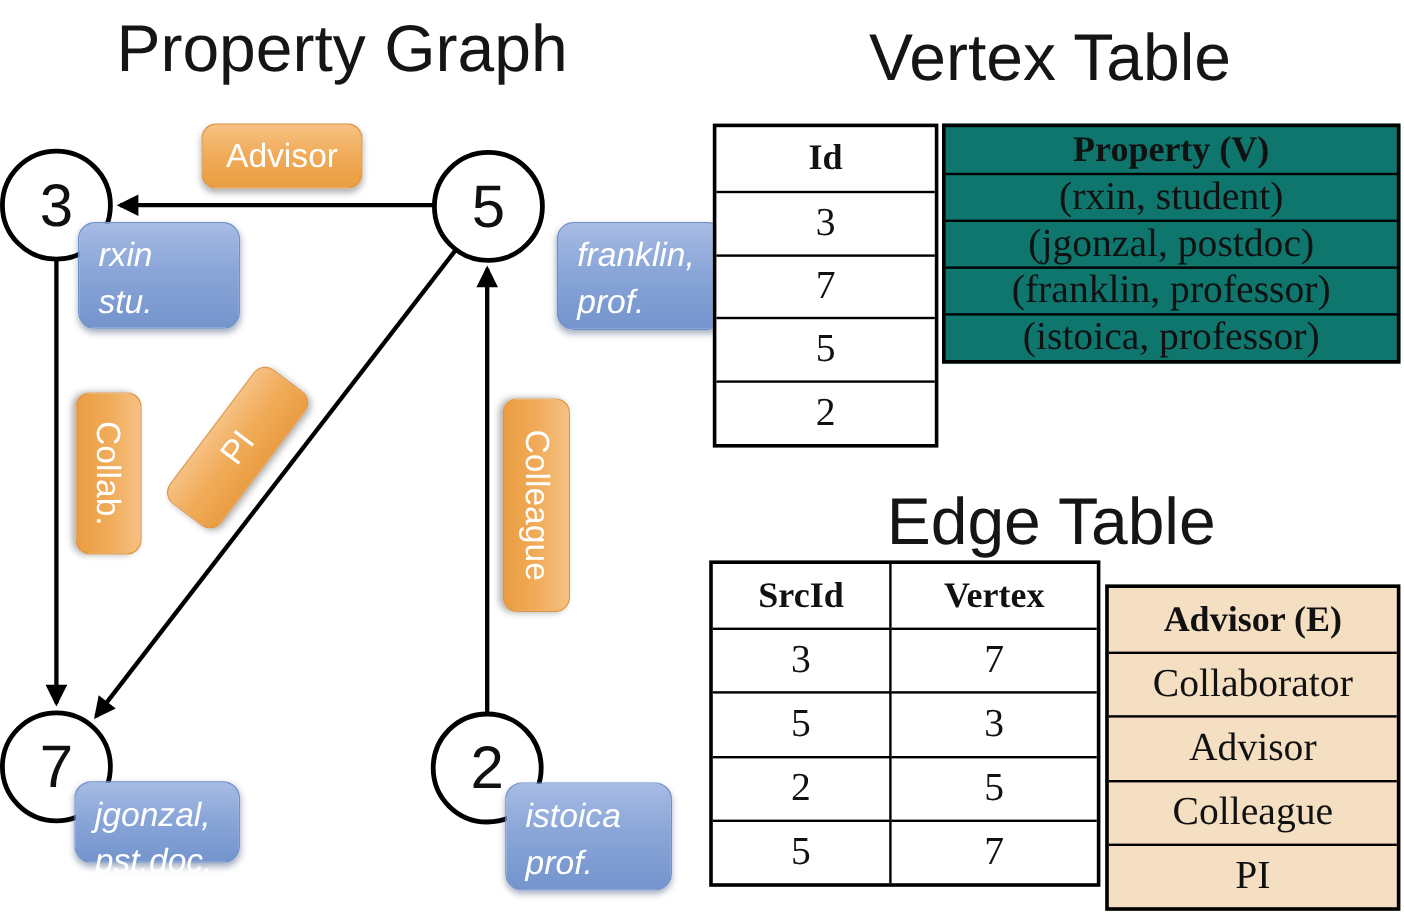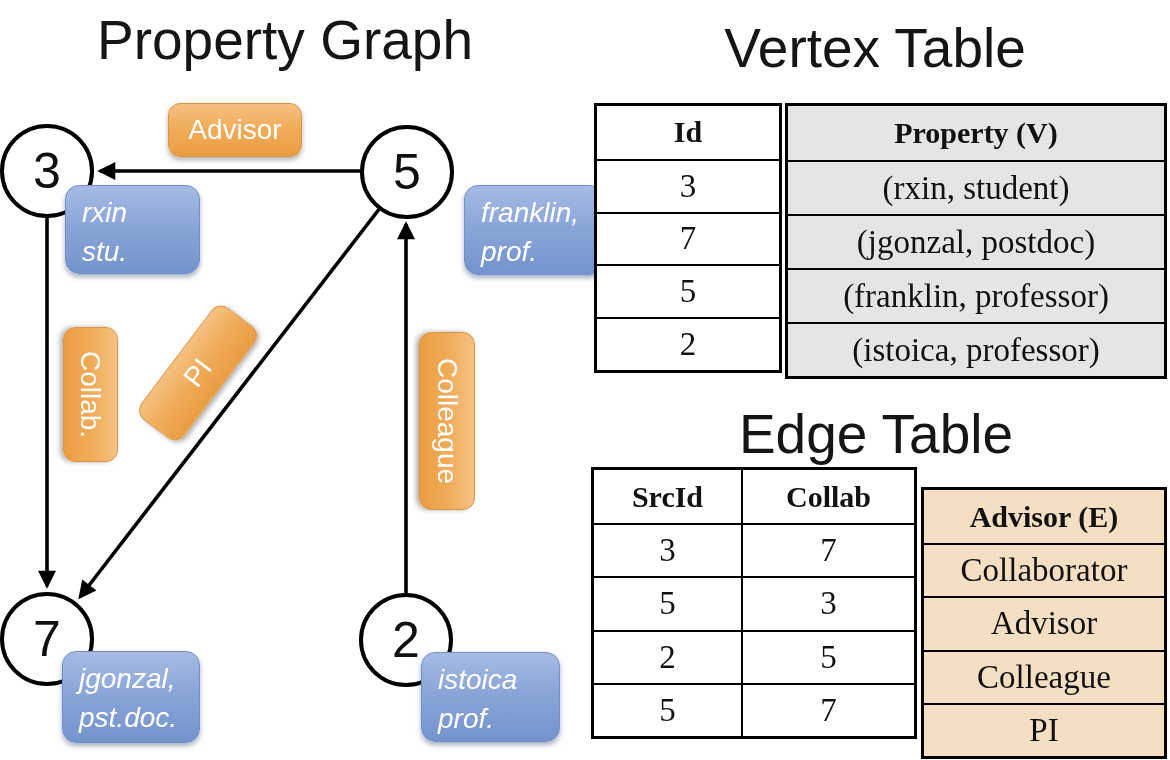--- a/index.html
+++ b/index.html
@@ -85,21 +85,21 @@
   <div class="node-digit" style="left:361px;top:595px;">2</div>
 
   <div class="pbox" style="left:65px;top:185px;width:135px;height:89px;">
     <div>rxin</div>
     <div>stu.</div>
   </div>
   <div class="pbox" style="left:420px;top:185px;width:140px;height:90px;margin-left:44px;">
     <div>franklin,</div>
     <div>prof.</div>
   </div>
-  <div class="pbox" style="left:62px;top:651px;width:138px;height:92px;">
+  <div class="pbox" style="left:62px;top:651px;width:138px;height:68px;">
     <div>jgonzal,</div>
     <div>pst.doc.</div>
   </div>
   <div class="pbox" style="left:421px;top:652px;width:139px;height:90px;">
     <div>istoica</div>
     <div>prof.</div>
   </div>
 
   <div class="ebox" style="left:168px;top:103px;width:134px;height:54px;">Advisor</div>
   <div class="ebox rot90" style="left:23px;top:367px;width:135px;height:55px;">Collab.</div>
@@ -107,31 +107,31 @@
   <div class="ebox rot90" style="left:358px;top:393px;width:178px;height:56px;">Colleague</div>
 
   <div class="subtable" style="left:594px;top:103px;width:188px;height:270px;grid-template-rows:repeat(5,1fr);">
     <div class="cell head">Id</div>
     <div class="cell">3</div>
     <div class="cell">7</div>
     <div class="cell">5</div>
     <div class="cell">2</div>
   </div>
 
-  <div class="subtable fill-vertex" style="left:785px;top:103px;width:382px;height:276px;grid-template-rows:repeat(5,1fr);background:#e5e5e5;">
+  <div class="subtable fill-vertex" style="left:785px;top:103px;width:382px;height:200px;grid-template-rows:repeat(5,1fr);background:#0f766e;">
     <div class="cell head">Property (V)</div>
     <div class="cell">(rxin, student)</div>
     <div class="cell">(jgonzal, postdoc)</div>
     <div class="cell">(franklin, professor)</div>
     <div class="cell">(istoica, professor)</div>
   </div>
 
   <div class="subtable cols2" style="left:591px;top:467px;width:326px;height:272px;grid-template-columns:149px 1fr;grid-template-rows:repeat(5,1fr);">
     <div class="cell head c0 r0">SrcId</div>
-    <div class="cell head r0">Collab</div>
+    <div class="cell head r0">Vertex</div>
     <div class="cell c0">3</div>
     <div class="cell">7</div>
     <div class="cell c0">5</div>
     <div class="cell">3</div>
     <div class="cell c0">2</div>
     <div class="cell">5</div>
     <div class="cell c0">5</div>
     <div class="cell">7</div>
   </div>
 

